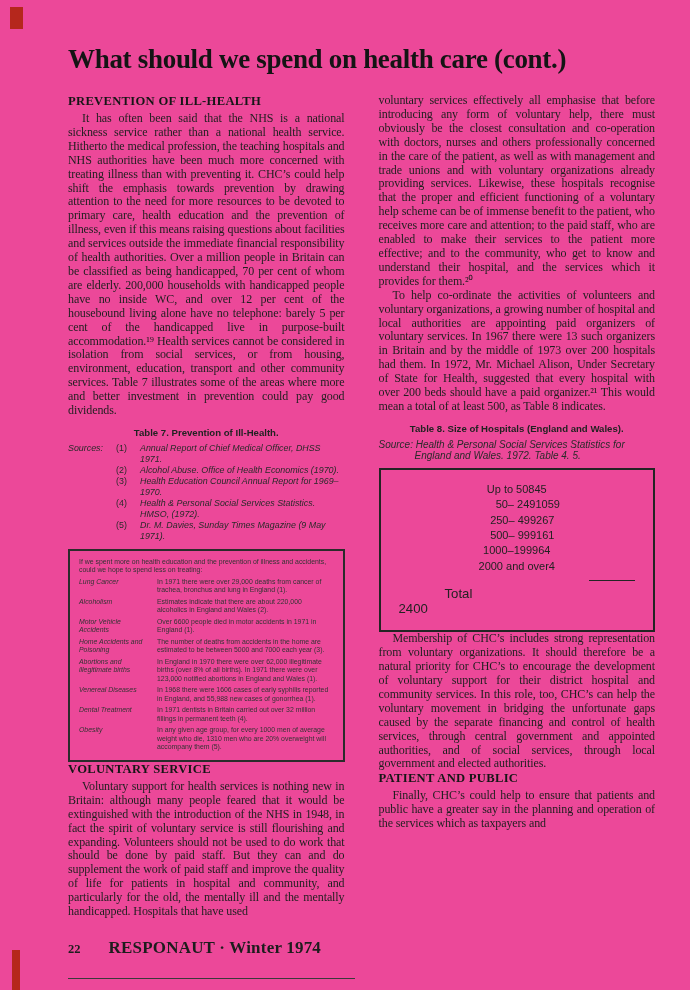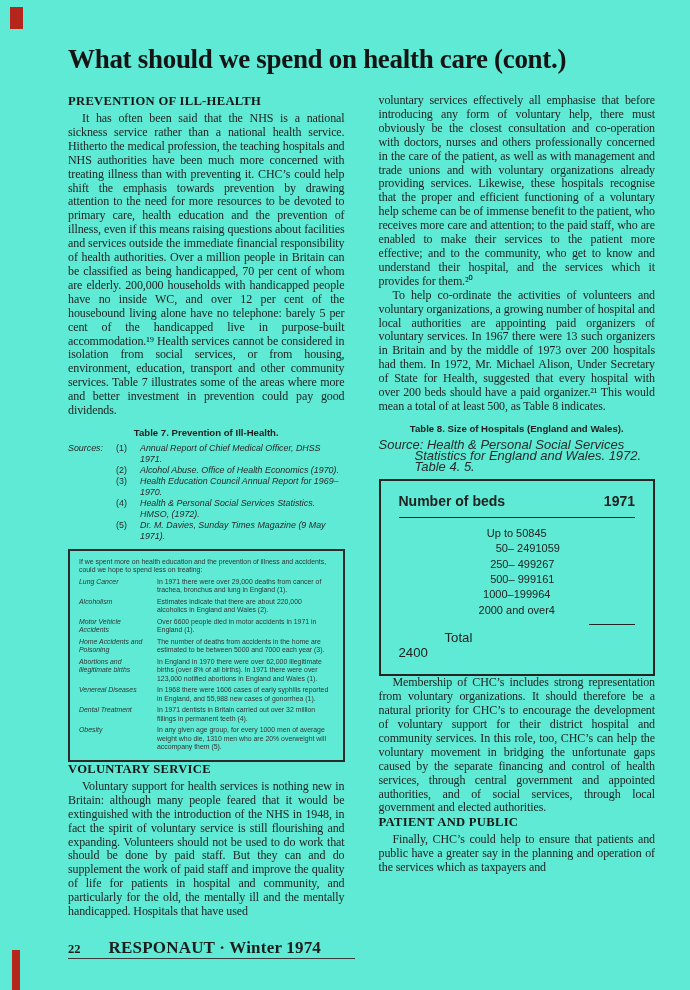--- a/index.html
+++ b/index.html
@@ -1,18 +1,18 @@
 <!DOCTYPE html>
 <html><head>
 <meta charset="utf-8">
 <style>
   html, body { margin:0; padding:0; background:#fbfaf7; }
   .page {
     position:relative; width:690px; height:990px; margin:0 auto;
-    background:#5eead4; color:#1d1d1d; overflow:hidden;
+    background:#ec4899; color:#1d1d1d; overflow:hidden;
     font-family:"Liberation Serif", serif;
   }
   .red-mark { position:absolute; background:#b5271c; }
   .red-mark.top { left:10px; top:7px; width:13px; height:22px; }
   .red-mark.bottom { left:12px; top:950px; width:8px; height:40px; }
 
   .title {
     position:absolute; left:68px; top:44px; width:600px;
     font-size:27px; font-weight:bold; letter-spacing:-0.3px;
     color:#141414; margin:0;
@@ -46,28 +46,28 @@
     border:2px solid #2b2b2b; margin-top:7px; padding:7px 9px 8px 9px;
     font-family:"Liberation Sans", sans-serif; font-size:6.9px; line-height:8.5px; color:#333;
   }
   .box7 .intro { margin:0 0 3px 0; }
   .box7 .t7row { display:grid; grid-template-columns:72px 1fr; column-gap:6px; margin-top:3px; }
   .box7 .term { font-style:italic; }
   .box7 .def { text-align:left; }
 
   .footer {
     position:absolute; left:68px; top:938px; width:287px;
-    border-bottom:1.5px solid #3a3a3a; padding-bottom:0;
+    border-bottom:1.5px solid #3a3a3a; padding-bottom:20px;
     display:flex; align-items:baseline;
   }
   .footer .pn { font-size:12.5px; font-weight:bold; margin-right:28px; }
   .footer .journal { font-size:17px; font-weight:bold; letter-spacing:0.2px; }
 
   .source8 {
-    font-family:"Liberation Sans", sans-serif; font-size:13px; line-height:11px;
+    font-family:"Liberation Sans", sans-serif; font-size:10px; line-height:11px;
     font-style:italic; color:#2a2a2a; margin-bottom:7px;
     padding-left:36px; text-indent:-36px;
   }
   .box8 {
     border:2px solid #242424; padding:12px 18px 14px 18px;
     font-family:"Liberation Sans", sans-serif; color:#222;
   }
   .box8 .hrow {
     display:flex; justify-content:space-between; align-items:baseline;
     font-size:14px; font-weight:bold; padding-bottom:8px;
@@ -167,24 +167,20 @@
     </div>
 
     <div class="col">
       <p class="body">voluntary services effectively all emphasise that before introducing any form of voluntary help, there must obviously be the closest consultation and co-operation with doctors, nurses and others professionally concerned in the care of the patient, as well as with management and trade unions and with voluntary organizations already providing services. Likewise, these hospitals recognise that the proper and efficient functioning of a voluntary help scheme can be of immense benefit to the patient, who receives more care and attention; to the paid staff, who are enabled to make their services to the patient more effective; and to the community, who get to know and understand their hospital, and the services which it provides for them.²⁰</p>
       <p class="body indent mt8">To help co-ordinate the activities of volunteers and voluntary organizations, a growing number of hospital and local authorities are appointing paid organizers of voluntary services. In 1967 there were 13 such organizers in Britain and by the middle of 1973 over 200 hospitals had them. In 1972, Mr. Michael Alison, Under Secretary of State for Health, suggested that every hospital with over 200 beds should have a paid organizer.²¹ This would mean a total of at least 500, as Table 8 indicates.</p>
 
       <div class="tcaption">Table 8. Size of Hospitals (England and Wales).</div>
       <div class="source8">Source: Health &amp; Personal Social Services Statistics for England and Wales. 1972. Table 4. 5.</div>
 
       <div class="box8">
-        <div class="hrow">
-          <span>Number of beds</span>
-          <span>1971</span>
-        </div>
         <div class="r">
           <span class="lab">Up to 50</span>
           <span class="val">845</span>
         </div>
         <div class="r">
           <span class="lab i3">50– 249</span>
           <span class="val">1059</span>
         </div>
         <div class="r">
           <span class="lab i1">250– 499</span>

